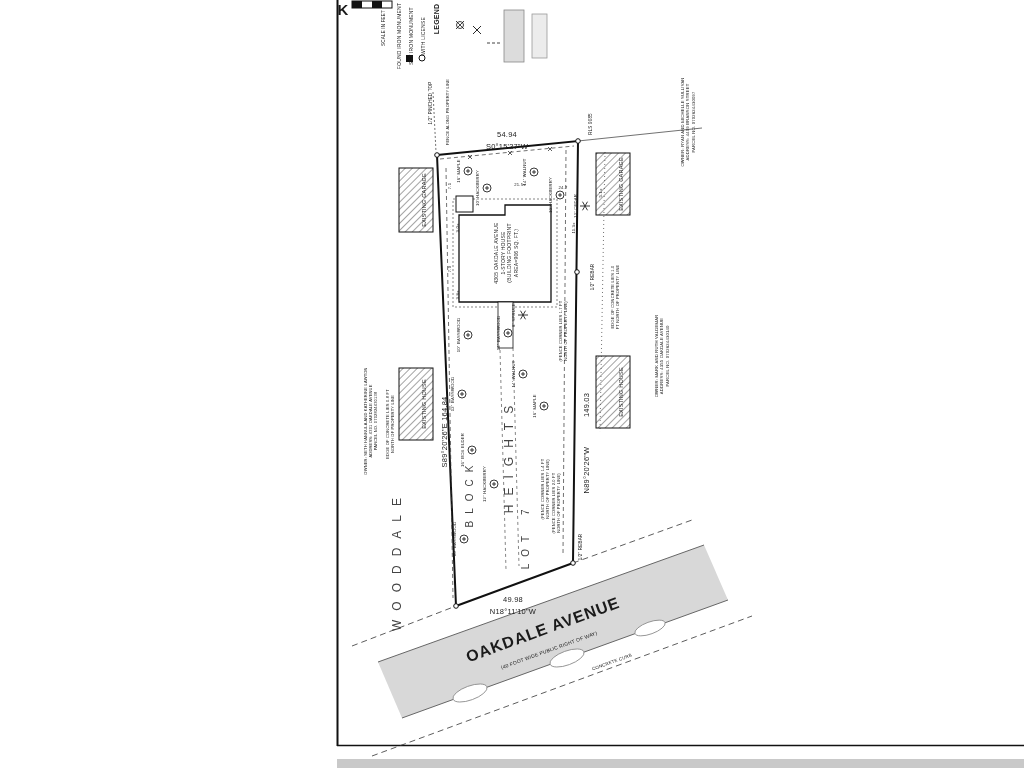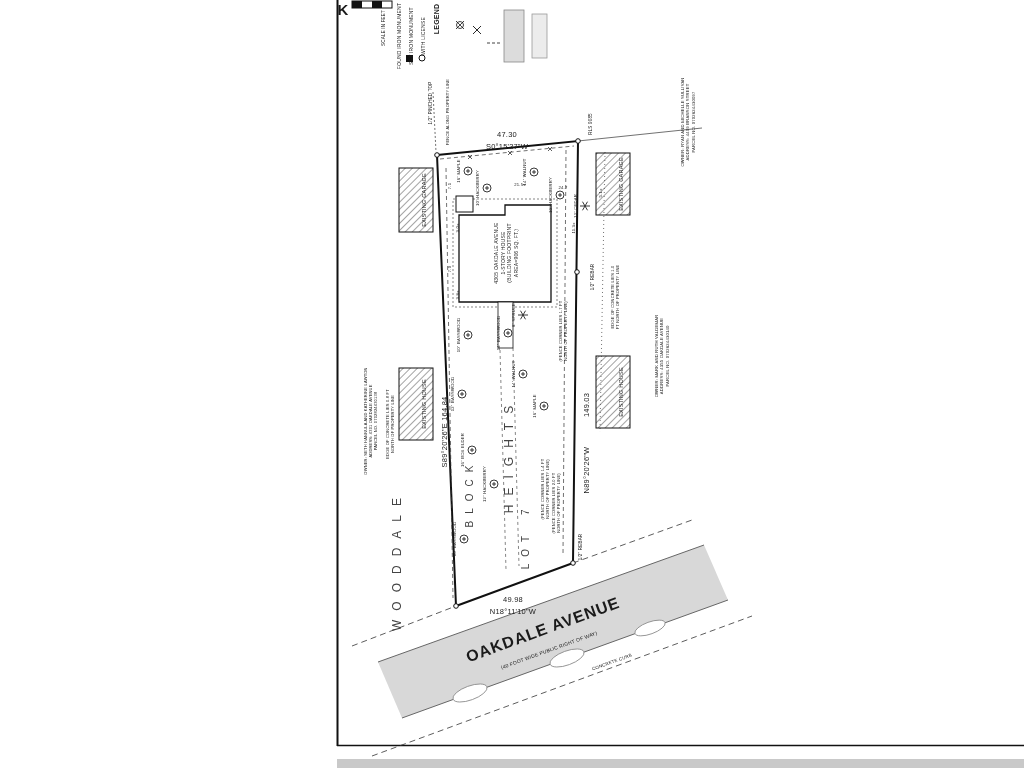--- a/index.html
+++ b/index.html
@@ -185,21 +185,21 @@
   </svg>
 
   <div class="lbl bold" style="left:343px;top:9px;font-size:15px">K</div>
 
   <div class="lbl rot" style="left:383px;top:28px;font-size:4.5px">SCALE IN FEET</div>
   <div class="lbl rot" style="left:399px;top:36px;font-size:5px">FOUND IRON MONUMENT</div>
   <div class="lbl rot" style="left:411px;top:36px;font-size:5px">SET IRON MONUMENT</div>
   <div class="lbl rot" style="left:423px;top:36px;font-size:5px">WITH LICENSE</div>
   <div class="lbl rot bold" style="left:436px;top:19px;font-size:7px">LEGEND</div>
 
-  <div class="lbl" style="left:507px;top:134px;font-size:7.5px">47.30</div>
+  <div class="lbl" style="left:507px;top:134px;font-size:7.5px">54.94</div>
   <div class="lbl" style="left:507px;top:146px;font-size:7.5px">S0°15'37"W</div>
   <div class="lbl rot" style="left:444px;top:432px;font-size:7.5px">S89°20'26"E  164.84</div>
   <div class="lbl rot" style="left:586px;top:405px;font-size:7.5px">149.03</div>
   <div class="lbl rot" style="left:586px;top:470px;font-size:7.5px">N89°20'26"W</div>
   <div class="lbl" style="left:513px;top:599px;font-size:7.5px">49.98</div>
   <div class="lbl" style="left:513px;top:611px;font-size:7.5px">N18°11'10"W</div>
 
   <div class="lbl rot" style="left:430px;top:103px;font-size:4.5px">1/2" PINCHED TOP</div>
   <div class="lbl rot" style="left:447px;top:112px;font-size:4px">FENCE ALONG PROPERTY LINE</div>
   <div class="lbl rot" style="left:590px;top:124px;font-size:4.5px">RLS 9085</div>

